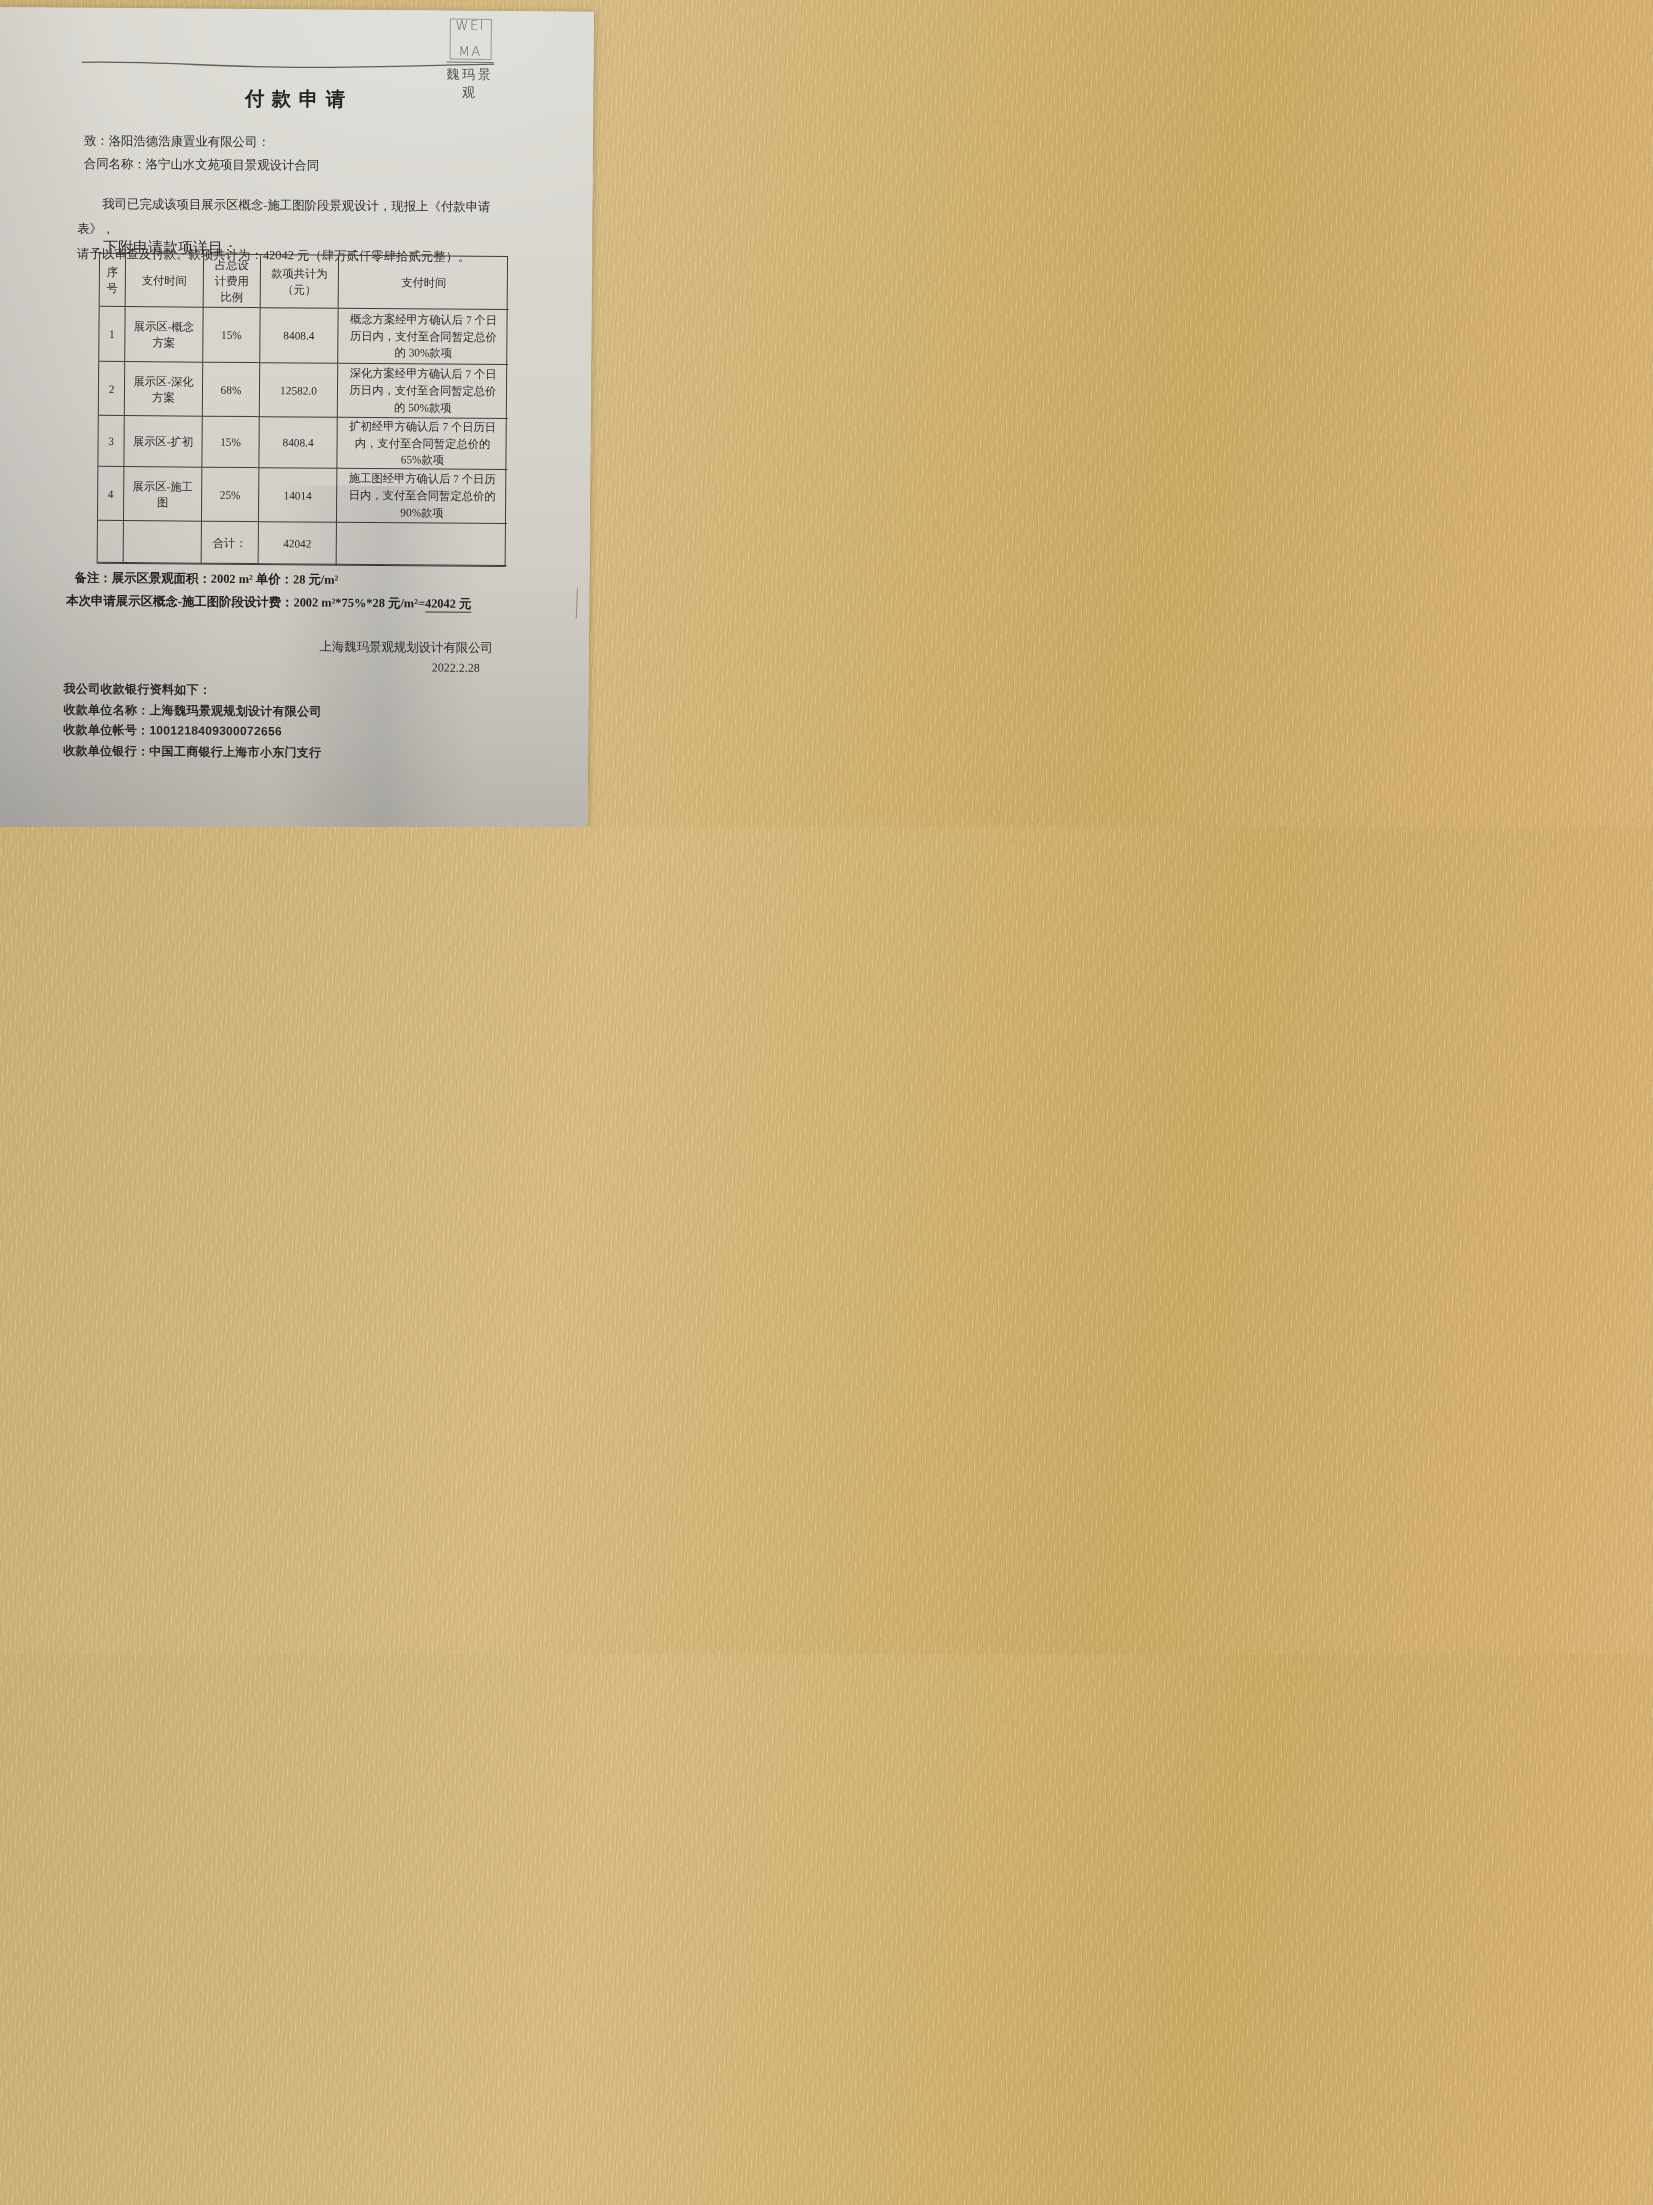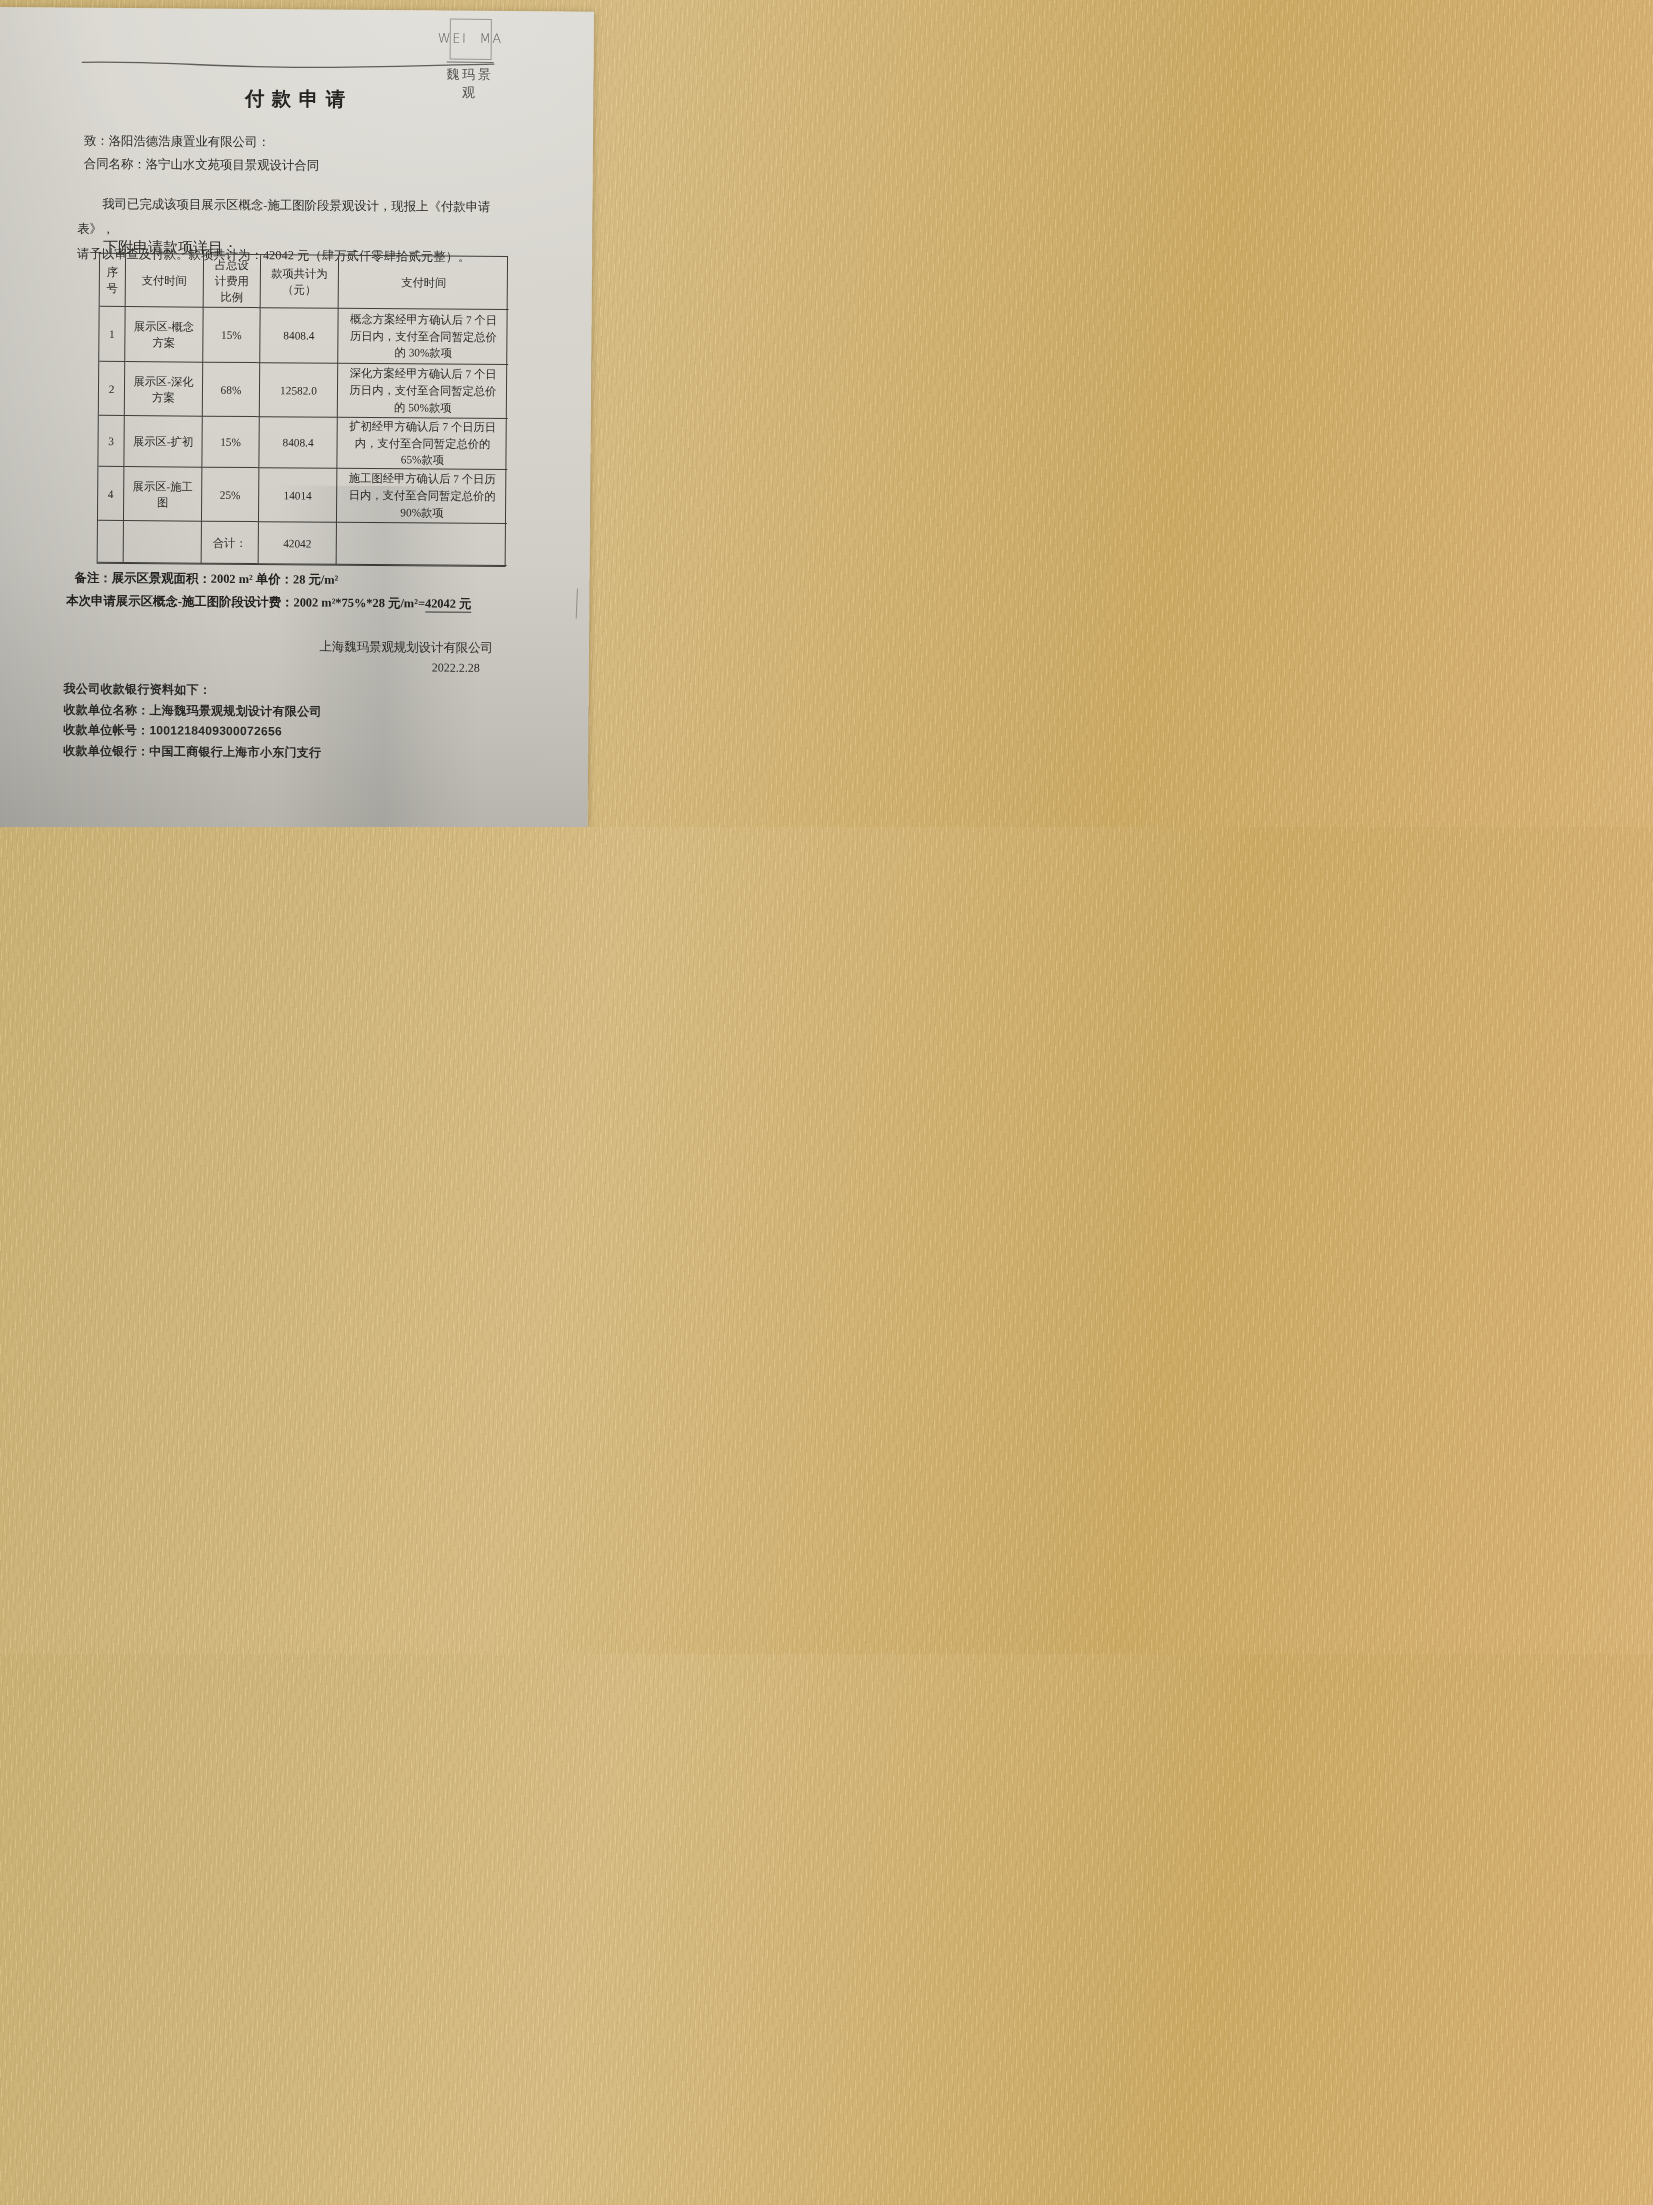--- a/index.html
+++ b/index.html
@@ -25,21 +25,21 @@
     background:linear-gradient(90deg, rgba(0,0,0,0) 48%, rgba(0,0,0,.05) 57%, rgba(0,0,0,.09) 66%, rgba(0,0,0,.04) 74%, rgba(0,0,0,0) 82%);
     pointer-events:none;
   }
   .abs{position:absolute;}
   .ml{white-space:pre-line;}
 
   
   .logo{left:451px;top:7.5px;width:59px;text-align:center;color:#5d5d5d;}
   .logo-box{
     width:40px;height:39px;margin:0 auto;border:0.5px solid rgba(95,95,95,.55);
-    display:flex;flex-direction:row;align-items:center;justify-content:center;
+    display:flex;flex-direction:column;align-items:center;justify-content:center;
     font-family:"DejaVu Sans","Liberation Sans",sans-serif;font-weight:300;
     font-size:13px;line-height:14px;letter-spacing:1.6px;color:#606060;gap:12px;
   }
   .logo-underline{width:47px;height:1.1px;background:#6d6d6d;margin:2.2px auto 3.2px auto;}
   .logo-caption{font-family:"Liberation Sans","DejaVu Sans",sans-serif;
     font-size:13px;letter-spacing:2.7px;color:#4e4e4e;}
   .header-rule{left:90px;top:52px;width:417px;height:7.5px;}
 
   
   .doc-title{left:0;top:76px;width:604px;text-align:center;

